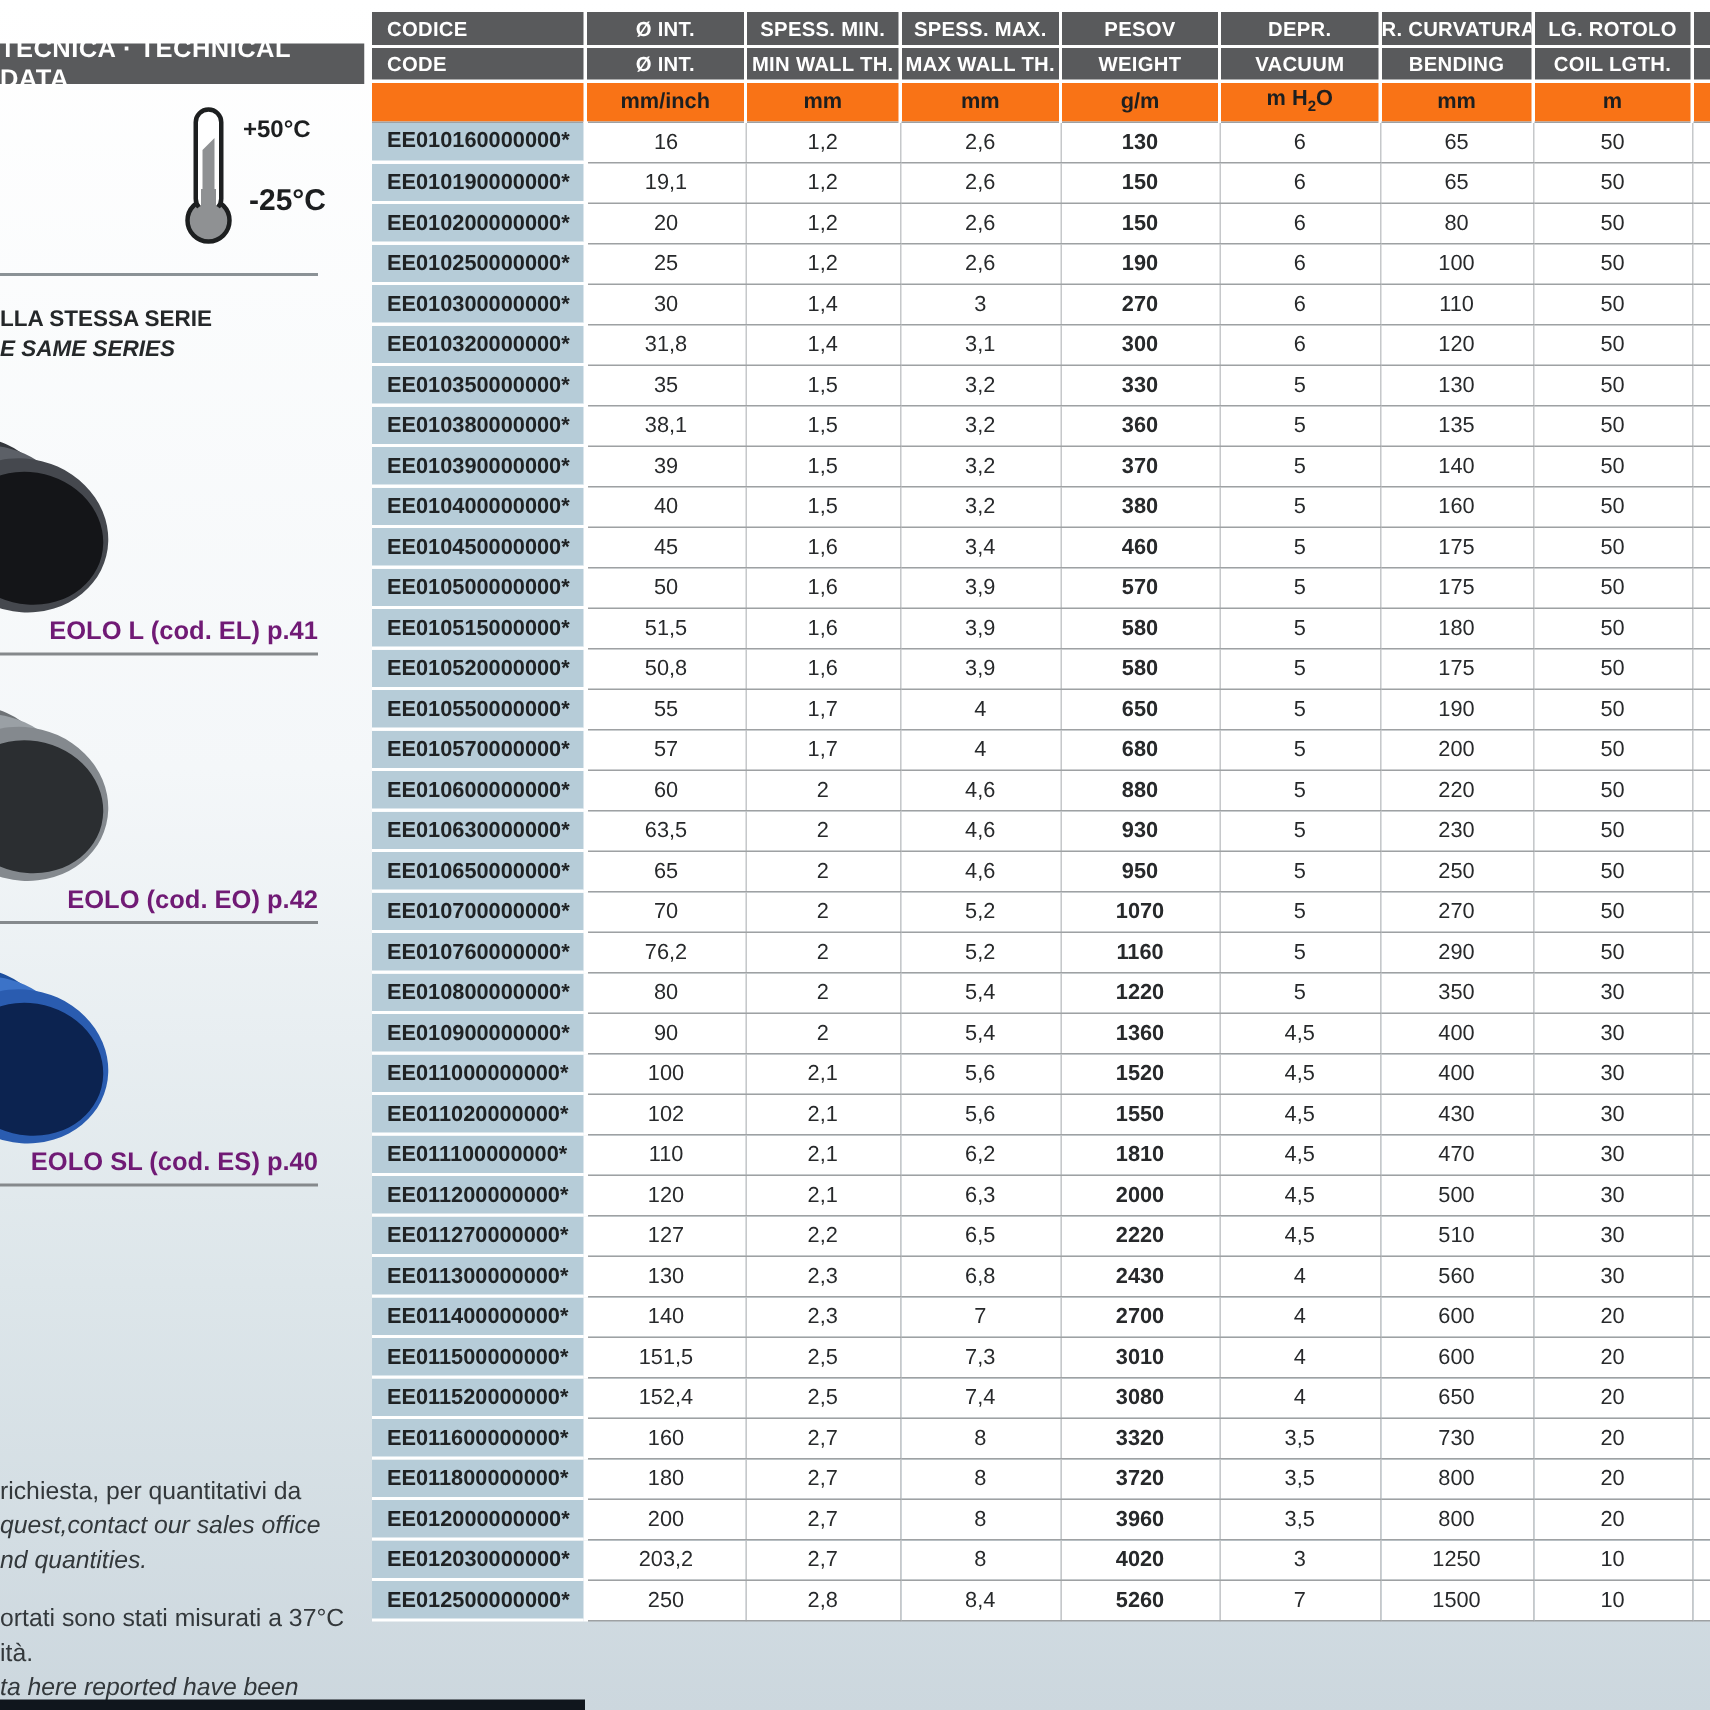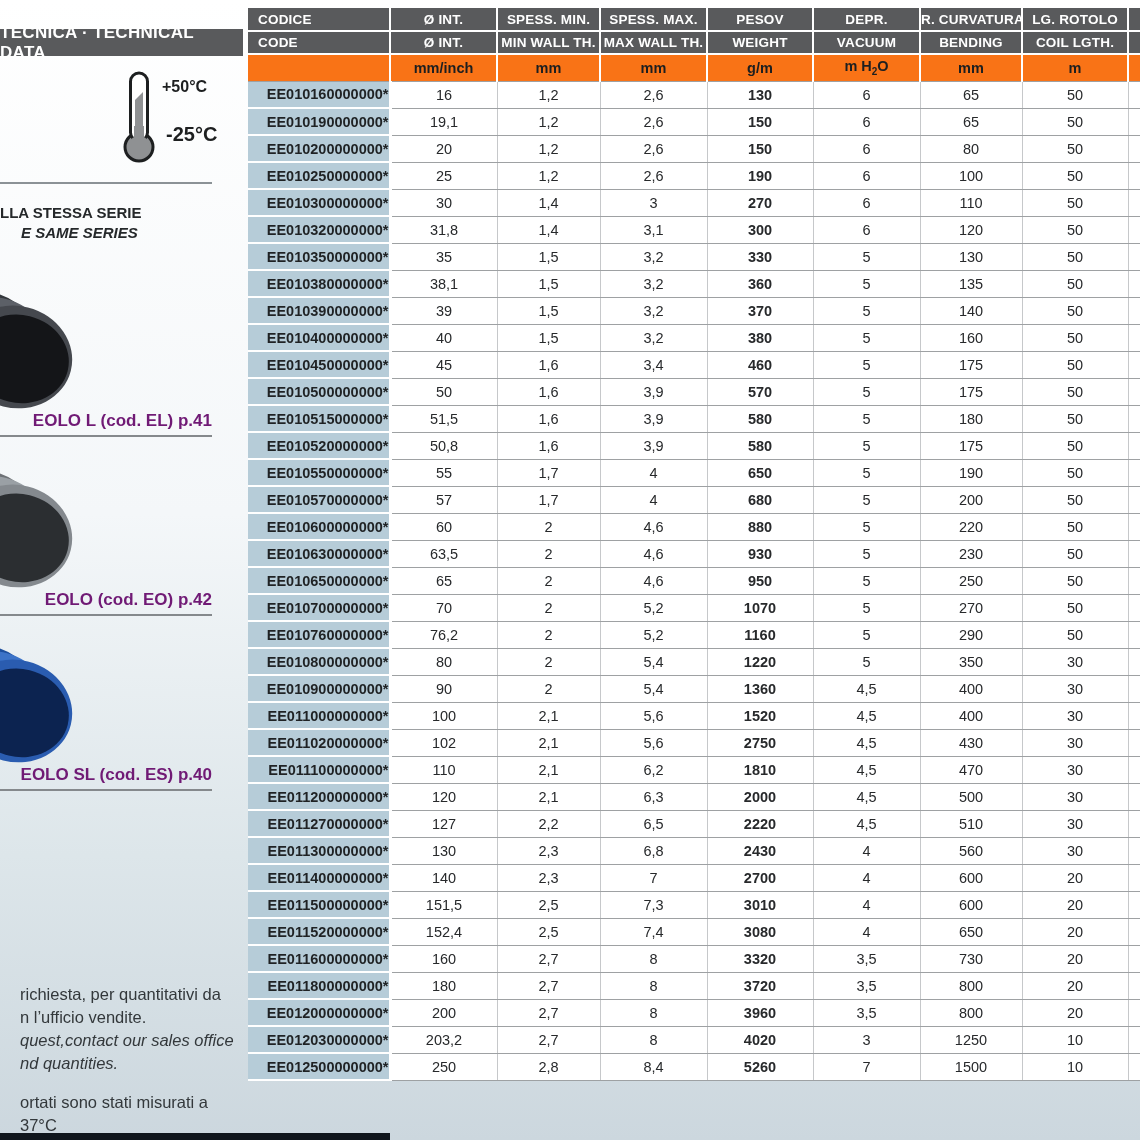--- a/index.html
+++ b/index.html
@@ -12,54 +12,54 @@
   .sidebar{position:absolute;left:0;top:0;width:243px;height:1140px;overflow:hidden;}
   .side-header{position:absolute;left:0;top:29px;width:243px;height:27px;background:#595a5c;
                color:#fff;font-weight:700;font-size:17px;letter-spacing:.3px;
                display:flex;align-items:center;justify-content:flex-end;padding-right:14px;box-sizing:border-box;}
   .thermo-wrap{position:absolute;left:122px;top:70px;width:110px;height:95px;}
   .thermo-wrap svg{position:absolute;left:0;top:0;}
   .temp-max{position:absolute;left:40px;top:8px;font-weight:700;font-size:16px;color:#1d1f20;}
   .temp-min{position:absolute;left:44px;top:53px;font-weight:700;font-size:20px;color:#1d1f20;}
   .divider{position:absolute;left:0;width:212px;height:2px;background:#8b9296;}
   .series{position:absolute;left:0;top:203px;width:212px;color:#25282a;font-size:15px;font-weight:700;line-height:20px;}
-  .series .it{font-style:italic;margin-left:21px;}
+  .series .it{font-style:italic;}
 
   .hose-block{position:absolute;left:0;width:243px;}
   .hose-clip{position:absolute;left:0;top:0;width:130px;height:132px;overflow:visible;}
   .hose-clip svg{position:absolute;left:-112px;top:0;}
   .hose-label{position:absolute;right:31px;top:132px;font-weight:700;font-size:17px;color:#701a75;white-space:nowrap;}
   .hose-rule{position:absolute;left:0;top:156px;width:212px;height:2px;background:#85898c;}
 
   .hose-l .ring-dark{fill:#34373c;} .hose-l .ring-light{fill:#5c6067;}
   .hose-l .rim{fill:#45484e;} .hose-l .mouth{fill:#141518;}
   .hose-o .ring-dark{fill:#6e7276;} .hose-o .ring-light{fill:#9aa0a5;}
   .hose-o .rim{fill:#84898e;} .hose-o .mouth{fill:#2b2e31;}
   .hose-s .ring-dark{fill:#1d4f9e;} .hose-s .ring-light{fill:#3c73c8;}
   .hose-s .rim{fill:#2a5cb0;} .hose-s .mouth{fill:#0c2350;}
 
   .notes{position:absolute;left:0;top:983px;width:240px;color:#33383b;font-size:16.5px;line-height:23px;}
-  .notes p{margin:0;padding-left:20px;}
+  .notes p{margin:0;}
   .notes p.i{font-style:italic;}
   .notes p.gap{margin-top:16px;}
 
   .footer-bar{position:absolute;left:0;top:1133px;width:390px;height:7px;background:#10161d;}
 
   
   .table-wrap{position:absolute;left:248px;top:8px;width:892px;height:1132px;overflow:hidden;}
   table{border-collapse:collapse;table-layout:fixed;width:932px;}
   th,td{box-sizing:border-box;padding:0;text-align:center;vertical-align:middle;overflow:hidden;white-space:nowrap;}
   tr.h1 th,tr.h2 th{height:23px;background:#595a5c;color:#fff;font-weight:700;font-size:13.5px;
         border-right:2px solid #fff;border-bottom:2px solid #fff;letter-spacing:.2px;}
   tr.h1 th:first-child,tr.h2 th:first-child{text-align:left;padding-left:10px;}
   tr.units td{height:27px;background:#f97316;color:#1d1f20;font-weight:700;font-size:14.5px;
         border-right:2px solid #fff;border-bottom:1px solid #9ea1a3;}
   tbody td{height:27px;background:#fff;font-size:14.5px;color:#27292b;
         border-bottom:1px solid #9ea1a3;border-right:1px solid #c6c8ca;}
-  tbody td.code{background:#b6ccd8;font-weight:700;text-align:right;padding-left:10px;color:#1f2224;
+  tbody td.code{background:#b6ccd8;font-weight:700;text-align:left;padding-left:10px;color:#1f2224;
         border-bottom:2px solid #fff;border-right:3px solid #fff;}
   tbody td.wgt{font-weight:700;}
   sub{font-size:10px;}
 </style>
 </head>
 <body>
 
 <div class="page">
 
   <div class="sidebar">
@@ -145,21 +145,20 @@
             <ellipse cx="132" cy="77" rx="50" ry="44" class="mouth"></ellipse>
           </g>
         </svg>
       </div>
       <div class="hose-label">EOLO SL (cod. ES) p.40</div>
       <div class="hose-rule"></div>
     </div>
 
     <div class="notes">
         <p>richiesta, per quantitativi da</p>
-        <p>n l’ufficio vendite.</p>
         <p class="i">quest,contact our sales office</p>
         <p class="i">nd quantities.</p>
         <p class="gap">ortati sono stati misurati a 37°C</p>
         <p>ità.</p>
         <p class="i">ta here reported have been</p>
       </div>
   </div>
 
   <div class="table-wrap">
     <table>
@@ -472,21 +471,21 @@
             <td>4,5</td>
             <td>400</td>
             <td>30</td>
             <td></td>
           </tr>
           <tr>
             <td class="code">EE011020000000*</td>
             <td>102</td>
             <td>2,1</td>
             <td>5,6</td>
-            <td class="wgt">2750</td>
+            <td class="wgt">1550</td>
             <td>4,5</td>
             <td>430</td>
             <td>30</td>
             <td></td>
           </tr>
           <tr>
             <td class="code">EE011100000000*</td>
             <td>110</td>
             <td>2,1</td>
             <td>6,2</td>

